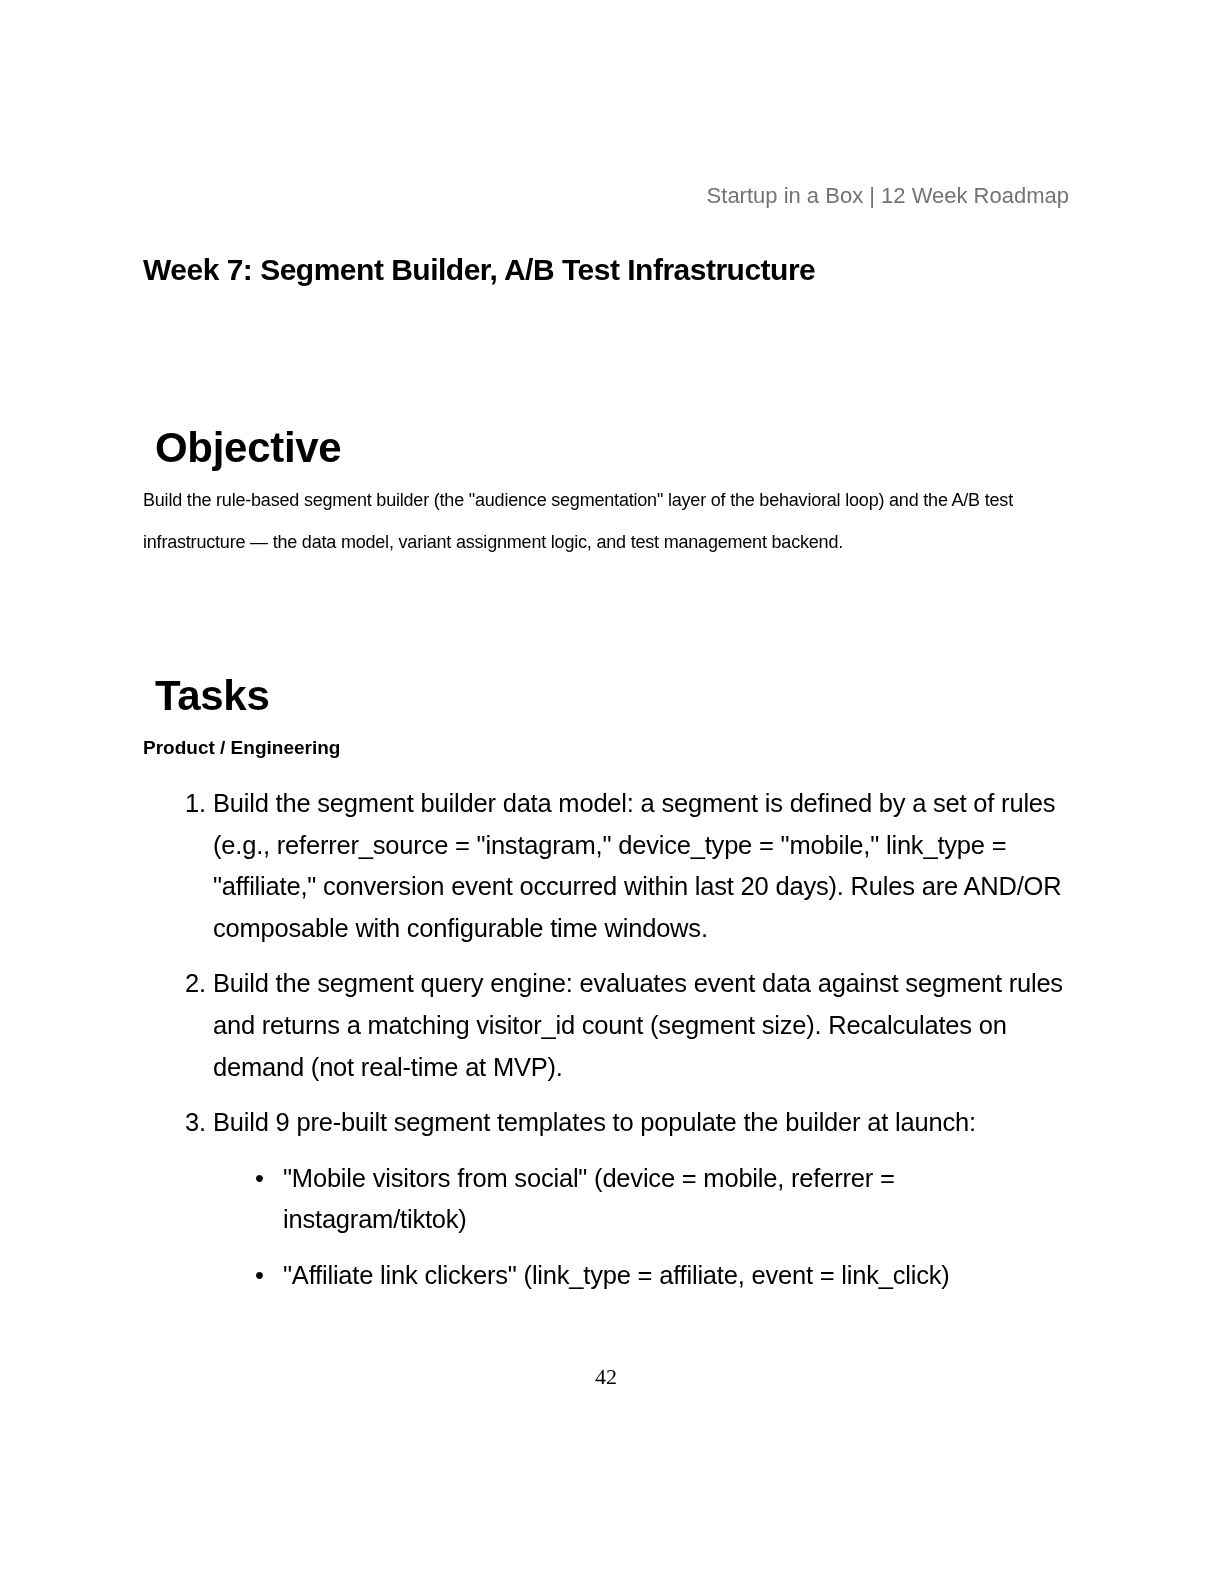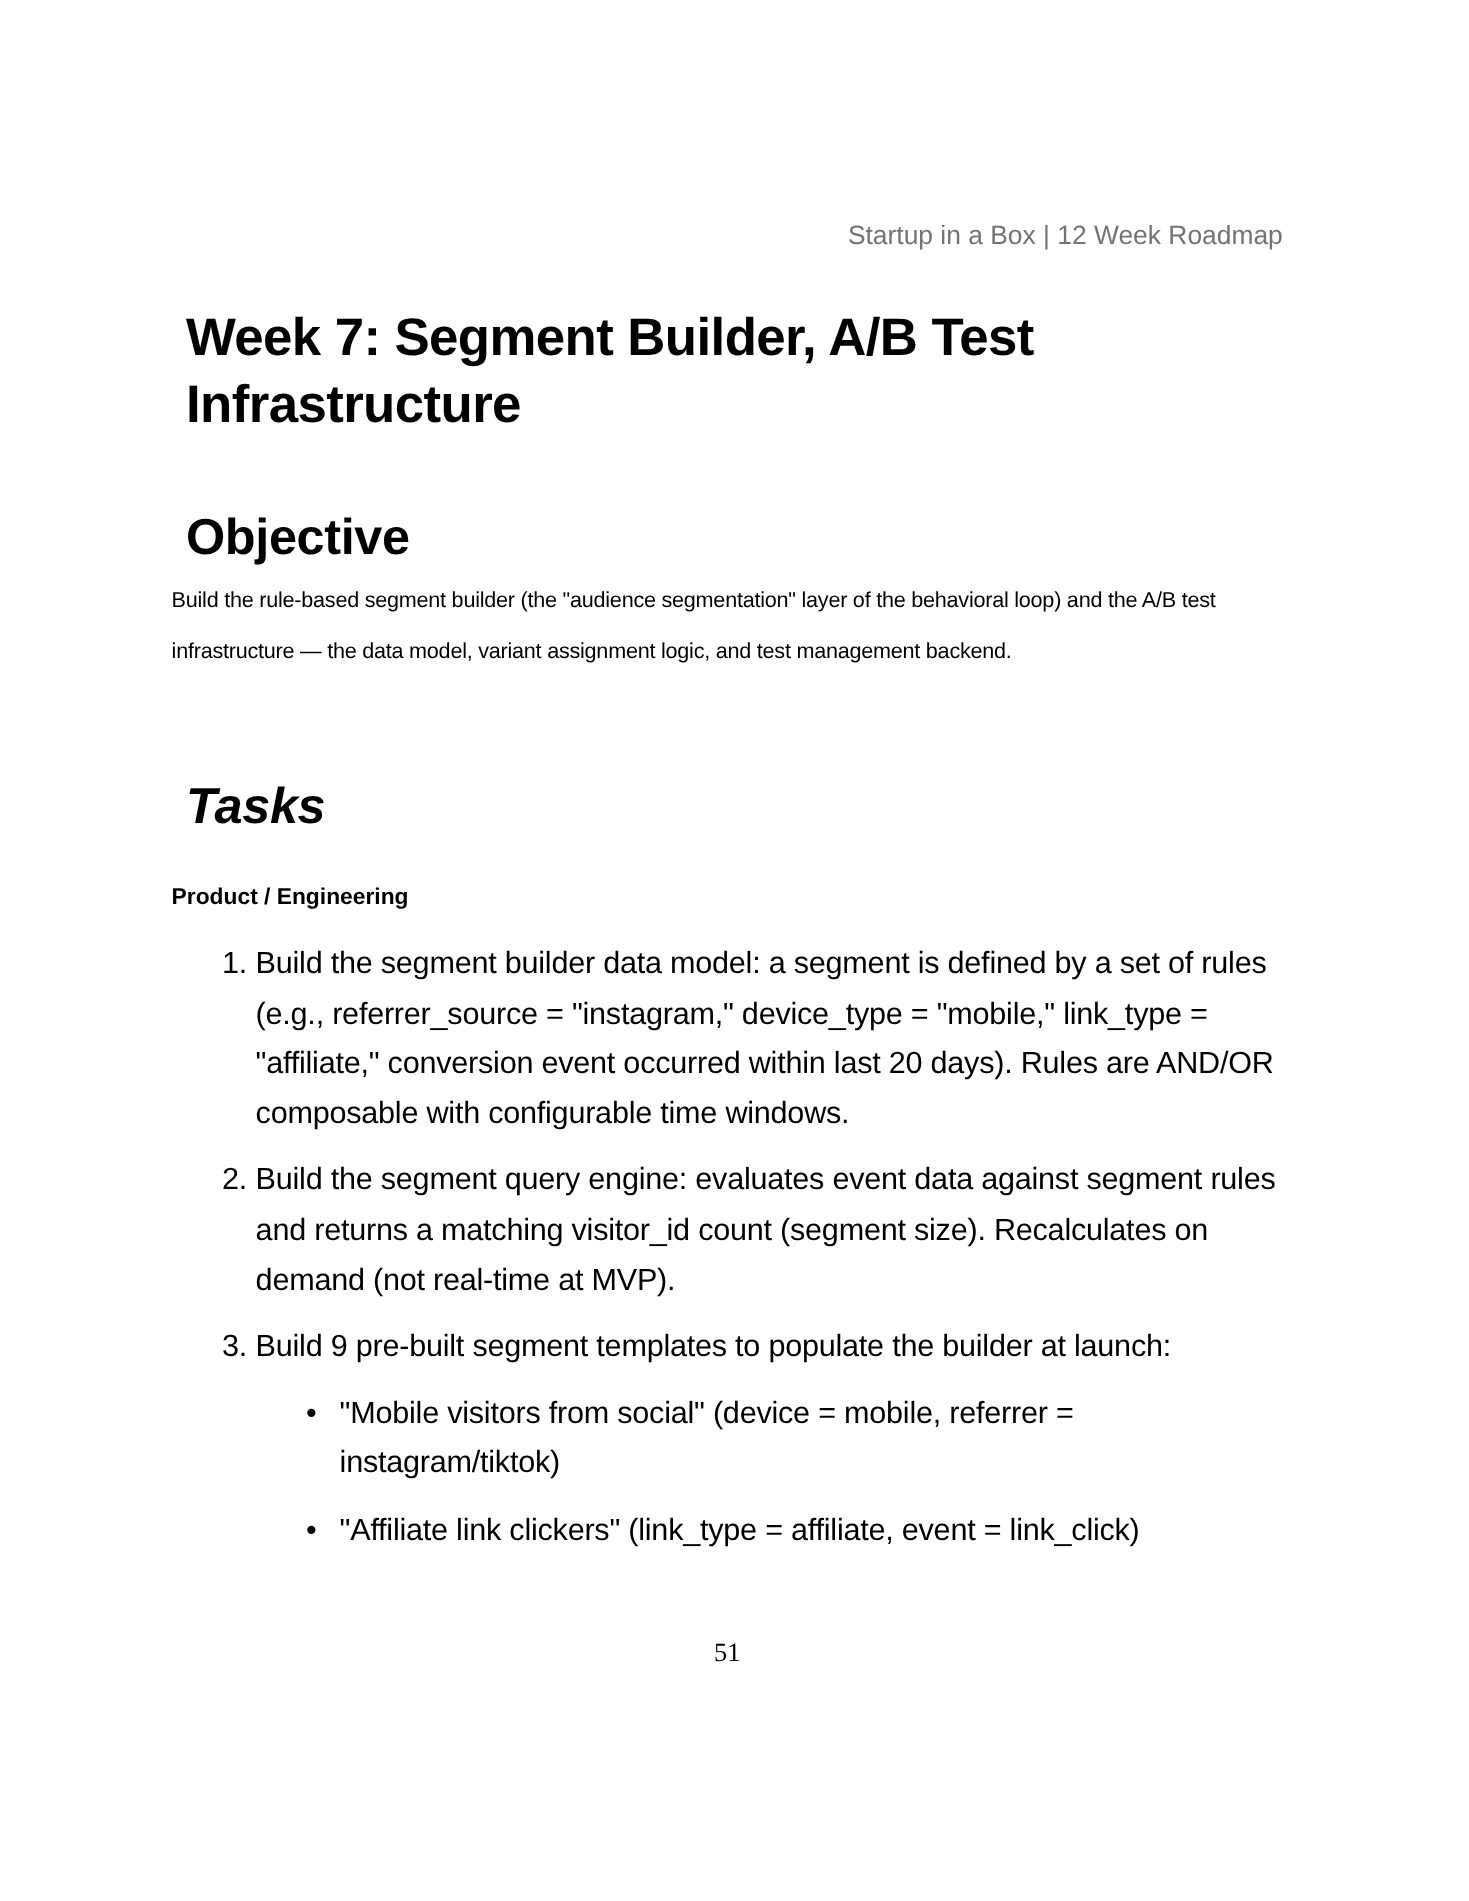--- a/index.html
+++ b/index.html
@@ -7,26 +7,26 @@
     width: 1224px; height: 1584px; position: relative; overflow: hidden;
     font-family: "Liberation Sans", "DejaVu Sans", sans-serif; color: #000;
   }
   .running-header {
     position: absolute; top: 181px; right: 155px;
     font-size: 22px; line-height: 30px; color: #737373;
   }
   .content { position: absolute; left: 143px; top: 0; width: 940px; }
   .title {
     position: absolute; top: 242px; left: 0; width: 760px;
-    font-size: 44px; font-weight: bold; line-height: 56px; margin: 12px;
+    font-size: 30px; font-weight: bold; line-height: 56px; margin: 0;
     letter-spacing: -0.5px;
   }
   .h2 { position: absolute; left: 0; font-size: 42px; font-weight: bold; line-height: 56px; margin: 12px; letter-spacing: -0.3px; }
   .h2.objective { top: 408px; }
-  .h2.tasks { top: 632px; font-style: italic; }
+  .h2.tasks { top: 656px; }
   .para {
     position: absolute; top: 480px; left: 0; width: 930px;
     font-size: 18px; line-height: 41.6px; margin: 0; letter-spacing: -0.2px;
   }
   .h3 { position: absolute; top: 730px; left: 0; font-size: 19px; font-weight: bold; line-height: 36px; margin: 0; }
   ol.tasks-list {
     position: absolute; top: 783px; left: 0; width: 930px;
     margin: 0; padding: 0; list-style: none;
     font-size: 25.5px; line-height: 41.6px; letter-spacing: -0.2px;
   }
@@ -73,13 +73,13 @@
         </li>
         <li>
           <span class="bullet">•</span>
           <span>"Affiliate link clickers" (link_type = affiliate, event = link_click)</span>
         </li>
       </ul>
     </li>
   </ol>
 </div>
 
-<div class="page-number">51</div>
+<div class="page-number">42</div>
 
 </body></html>

